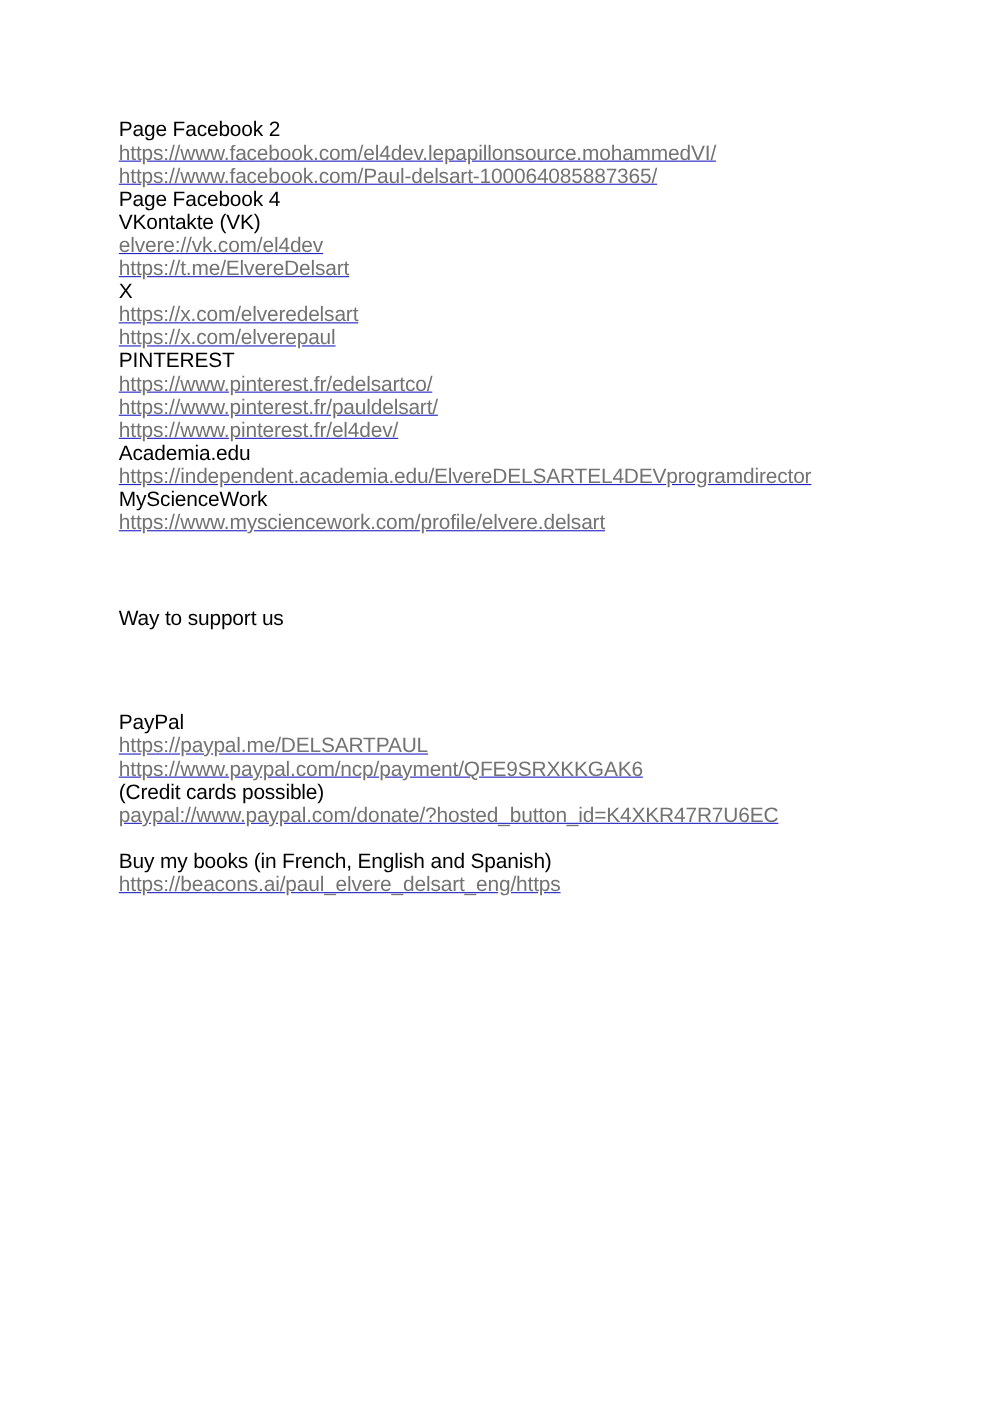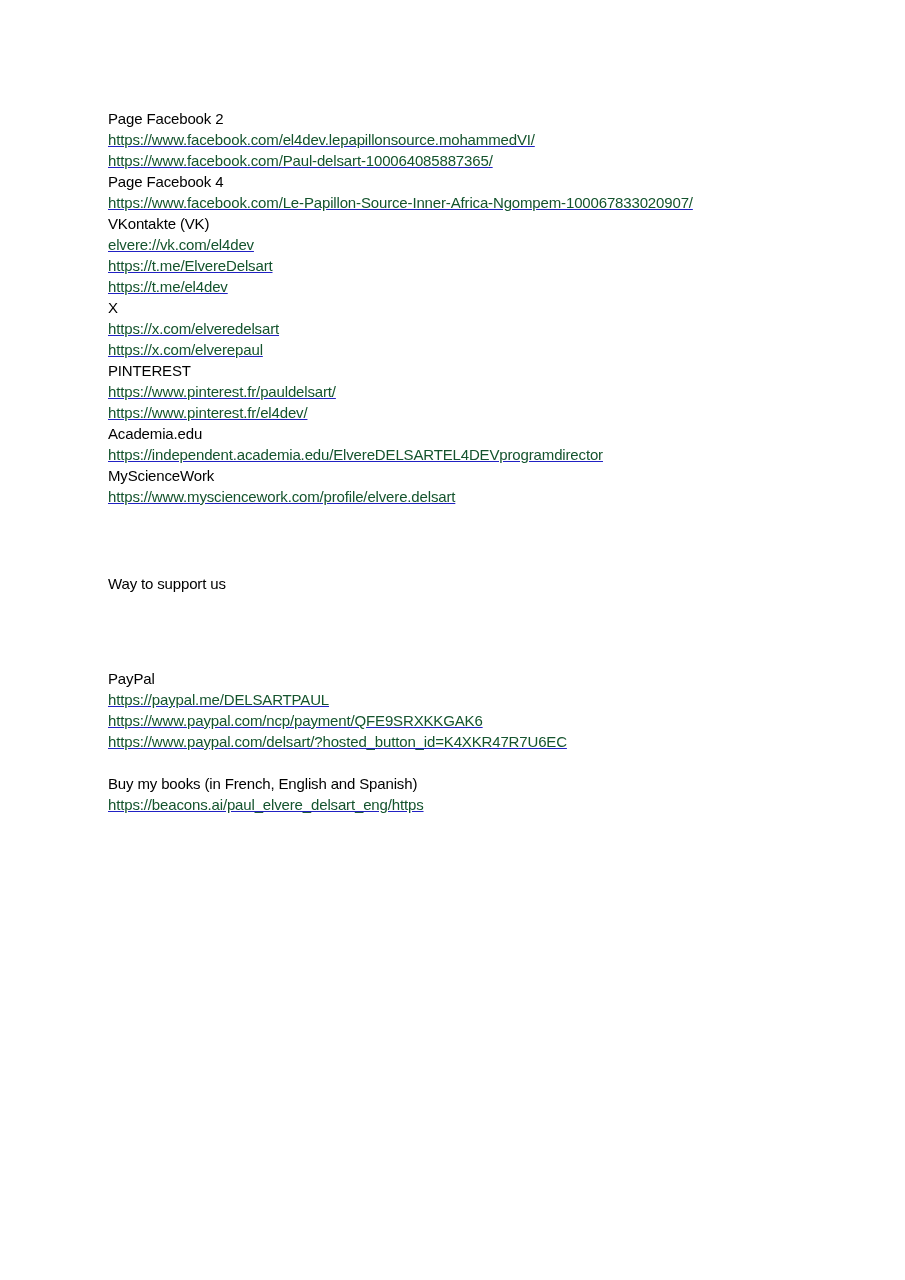--- a/index.html
+++ b/index.html
@@ -23,71 +23,71 @@
     box-sizing: border-box;
     overflow: hidden;
   }
   .content {
     position: absolute;
     left: 108px;
     top: 108px;
     width: 700px;
   }
   .line {
-    font-size: 15px;
+    font-size: 19px;
     line-height: 21px;
     white-space: nowrap;
     letter-spacing: -0.15px;
   }
   .line.plain {
     color: #000000;
   }
   .line.heading {
     font-weight: normal;
     color: #000000;
   }
   a.link {
-    color: #14532d;
+    color: #737373;
     text-decoration: underline;
     text-decoration-color: #2121c4;
     text-underline-offset: 1px;
     cursor: pointer;
   }
   .spacer-sm { height: 21px; }
   .spacer-lg { height: 66px; }
   .spacer-xl { height: 74px; }
 </style>
 </head>
 <body>
 
 <div class="page">
   <div class="content" id="doc-body">
       <div class="line plain">Page Facebook 2</div>
       <div class="line"><a class="link" href="#">https://www.facebook.com/el4dev.lepapillonsource.mohammedVI/</a></div>
       <div class="line"><a class="link" href="#">https://www.facebook.com/Paul-delsart-100064085887365/</a></div>
       <div class="line plain">Page Facebook 4</div>
-      <div class="line"><a class="link" href="#">https://www.facebook.com/Le-Papillon-Source-Inner-Africa-Ngompem-100067833020907/</a></div>
       <div class="line plain">VKontakte (VK)</div>
       <div class="line"><a class="link" href="#">elvere://vk.com/el4dev</a></div>
       <div class="line"><a class="link" href="#">https://t.me/ElvereDelsart</a></div>
-      <div class="line"><a class="link" href="#">https://t.me/el4dev</a></div>
       <div class="line plain">X</div>
       <div class="line"><a class="link" href="#">https://x.com/elveredelsart</a></div>
       <div class="line"><a class="link" href="#">https://x.com/elverepaul</a></div>
       <div class="line plain">PINTEREST</div>
+      <div class="line"><a class="link" href="#">https://www.pinterest.fr/edelsartco/</a></div>
       <div class="line"><a class="link" href="#">https://www.pinterest.fr/pauldelsart/</a></div>
       <div class="line"><a class="link" href="#">https://www.pinterest.fr/el4dev/</a></div>
       <div class="line plain">Academia.edu</div>
       <div class="line"><a class="link" href="#">https://independent.academia.edu/ElvereDELSARTEL4DEVprogramdirector</a></div>
       <div class="line plain">MyScienceWork</div>
       <div class="line"><a class="link" href="#">https://www.mysciencework.com/profile/elvere.delsart</a></div>
       <div class="spacer-lg"></div>
       <div class="line heading">Way to support us</div>
       <div class="spacer-xl"></div>
       <div class="line plain">PayPal</div>
       <div class="line"><a class="link" href="#">https://paypal.me/DELSARTPAUL</a></div>
       <div class="line"><a class="link" href="#">https://www.paypal.com/ncp/payment/QFE9SRXKKGAK6</a></div>
-      <div class="line"><a class="link" href="#">https://www.paypal.com/delsart/?hosted_button_id=K4XKR47R7U6EC</a></div>
+      <div class="line plain">(Credit cards possible)</div>
+      <div class="line"><a class="link" href="#">paypal://www.paypal.com/donate/?hosted_button_id=K4XKR47R7U6EC</a></div>
       <div class="spacer-sm"></div>
       <div class="line plain">Buy my books (in French, English and Spanish)</div>
       <div class="line"><a class="link" href="#">https://beacons.ai/paul_elvere_delsart_eng/https</a></div>
     </div>
 </div>
 
 </body></html>

